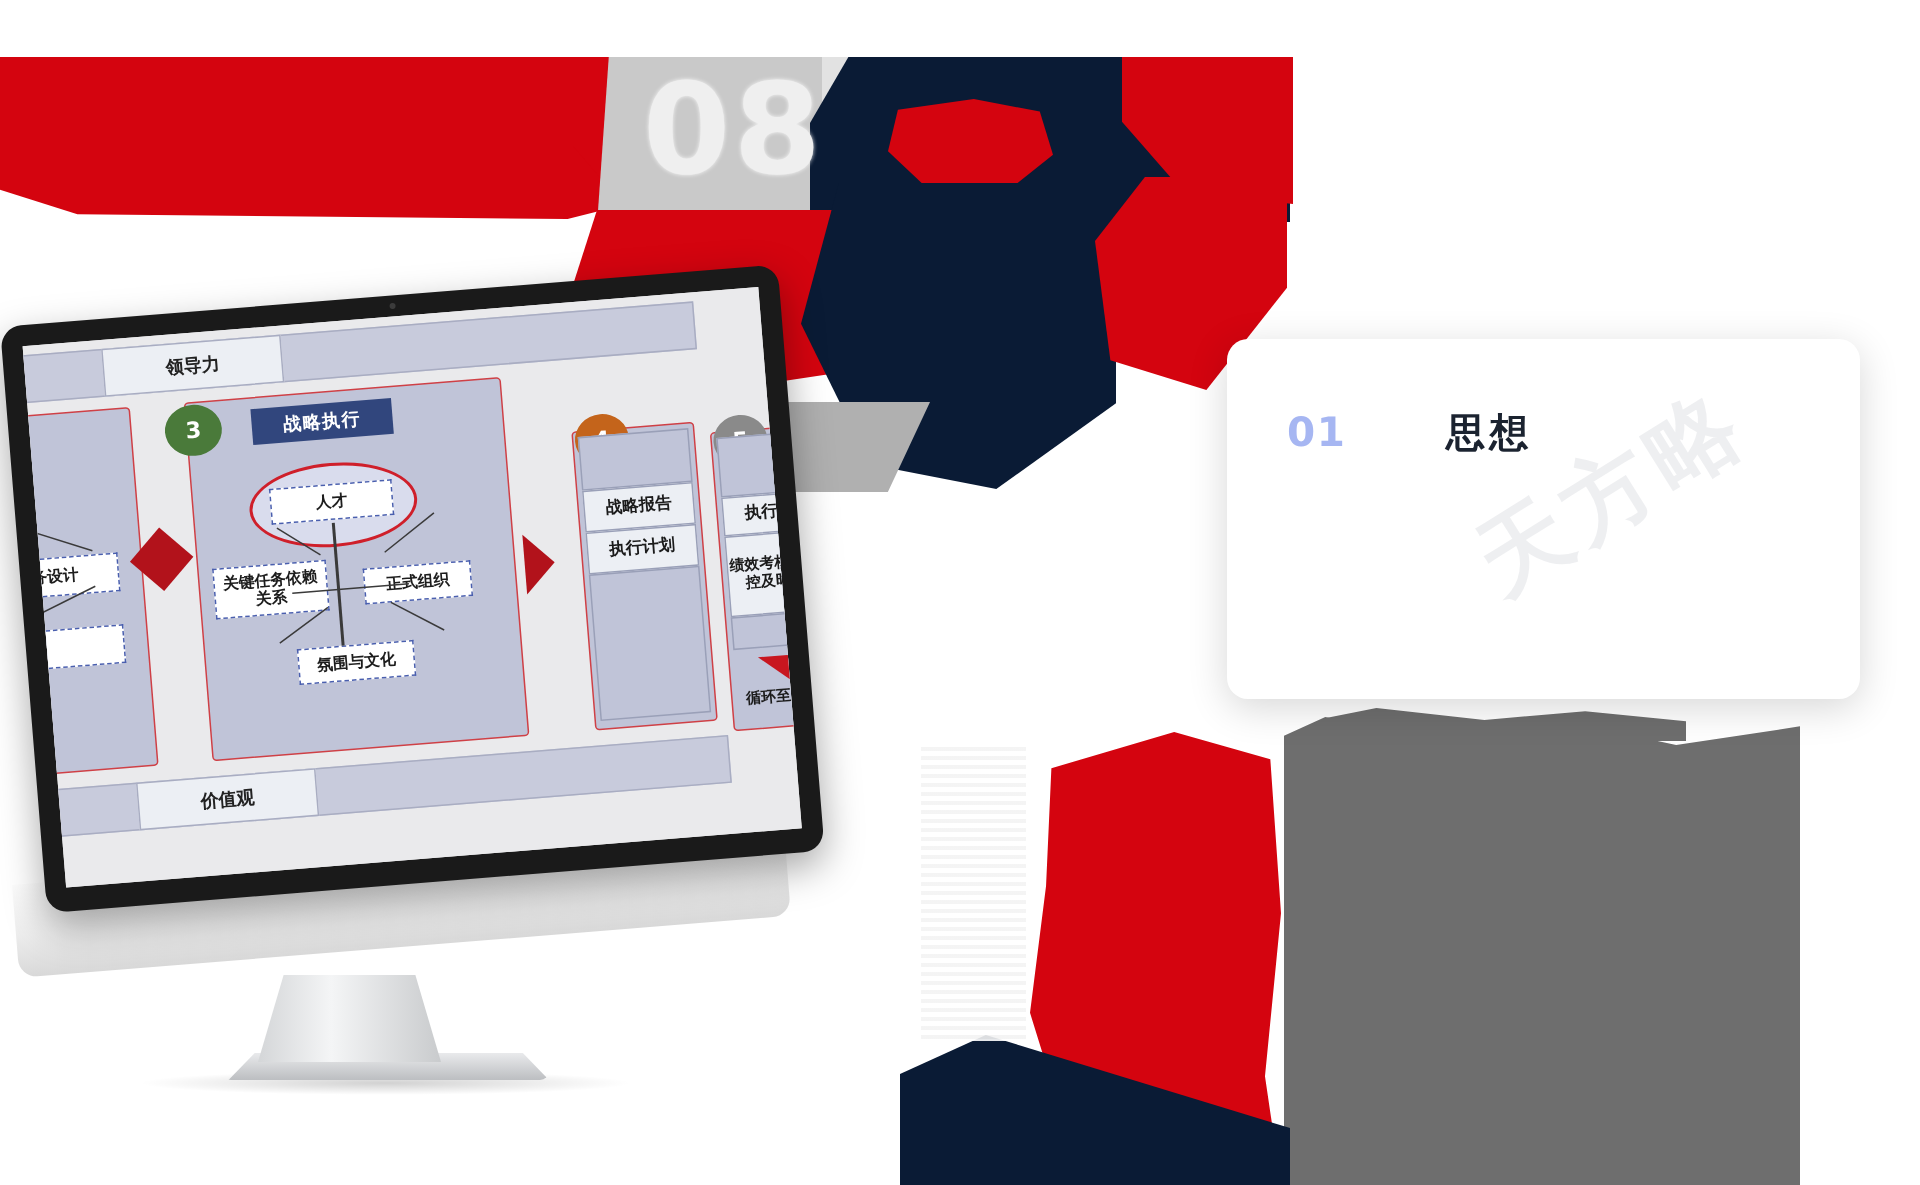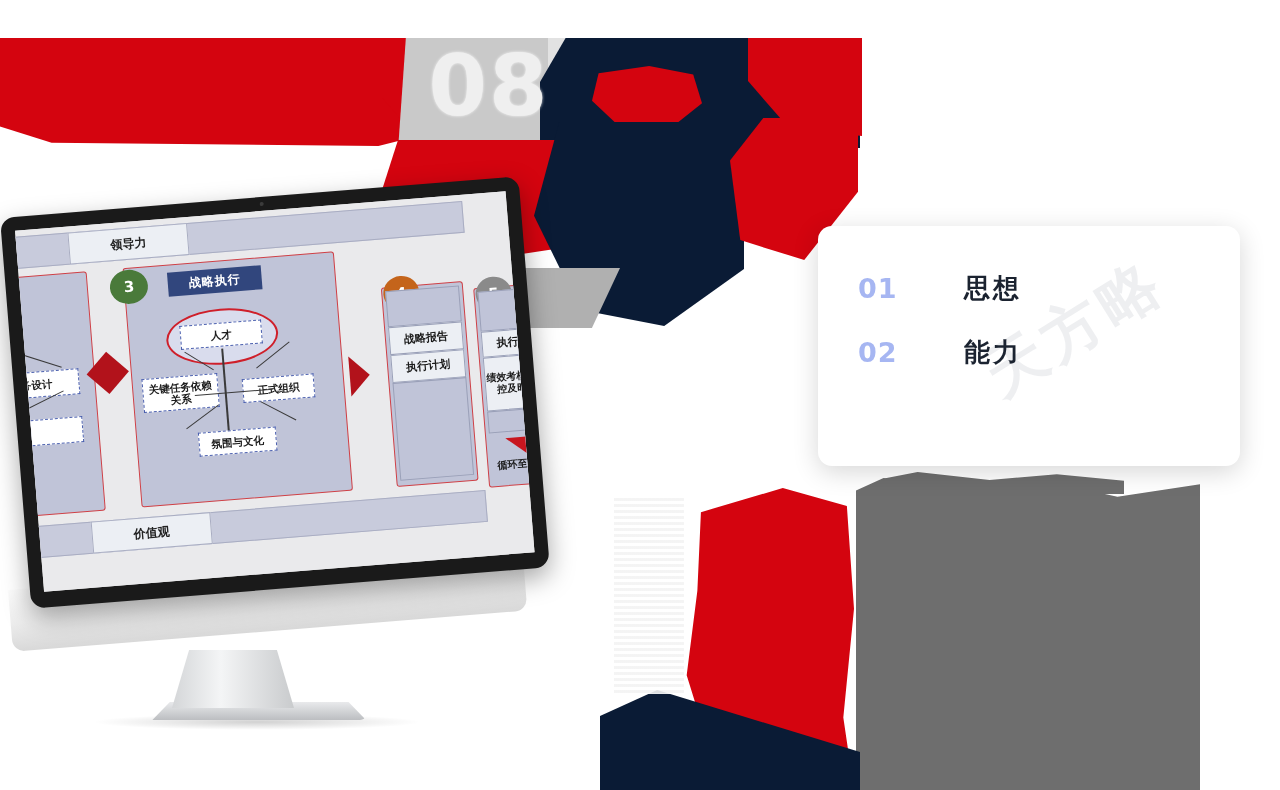--- a/index.html
+++ b/index.html
@@ -307,22 +307,18 @@
 
   <div id="card">
     <div class="wm-card">天方略</div>
     <div class="card-rows">
 
       <div class="card-row">
         <span class="card-num">01</span>
         <span class="card-txt">思想</span>
       </div>
 
-      <div class="card-row">
-        <span class="card-num">02</span>
-        <span class="card-txt">能力</span>
-      </div>
 
 
     </div>
   </div>
 
 </div>
 
 </body></html>

